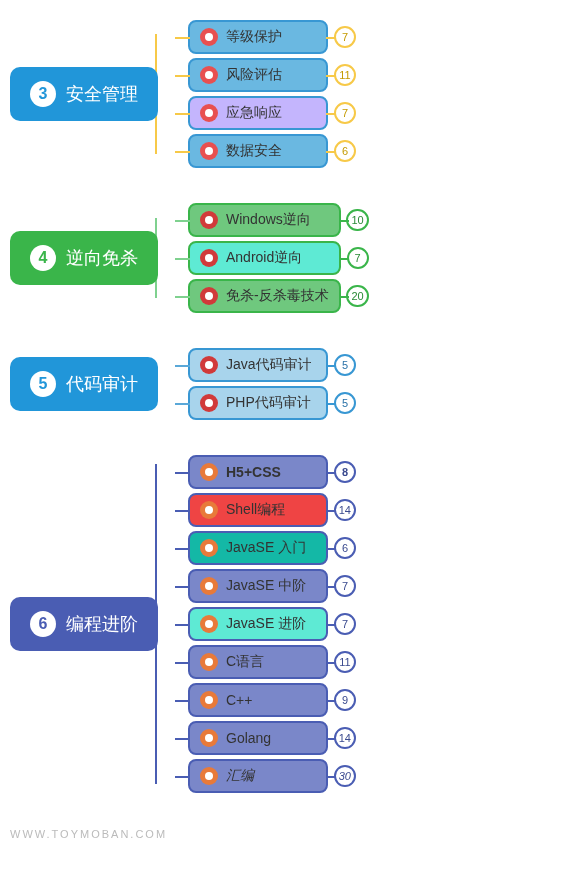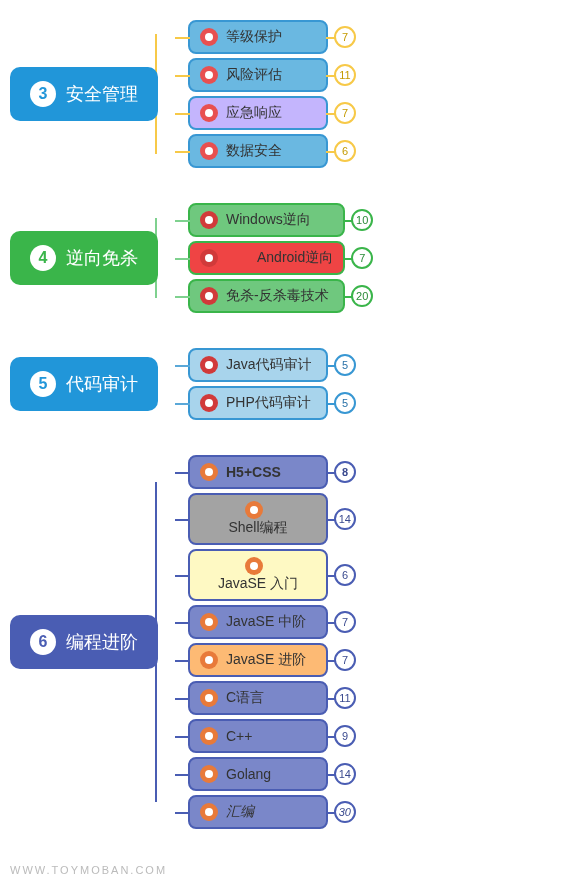--- a/index.html
+++ b/index.html
@@ -114,21 +114,21 @@
           <div class="child-icon" style="background: rgb(209, 58, 58);">
             <svg width="10" height="10" viewBox="0 0 10 10">
               <circle cx="5" cy="5" r="4" fill="#fff"></circle>
             </svg>
           </div>
           <span class="child-label">Windows逆向</span>
           <div class="count-badge" style="border-color: rgb(58, 181, 74); color: rgb(42, 138, 55);">10</div>
           <div style="position: absolute; right: -10px; top: 50%; width: 10px; height: 2px; background: rgb(58, 181, 74);"></div>
           <div style="position: absolute; left: -15px; top: 50%; width: 15px; height: 2px; background: rgb(127, 209, 143);"></div>
         </div>
-        <div class="child-node" style="background: #ef4444; border: 2px solid rgb(58, 181, 74); gap: 31px;">
+        <div class="child-node" style="background: #5eead4; border: 2px solid rgb(58, 181, 74);">
           <div class="child-icon" style="background: rgb(209, 58, 58);">
             <svg width="10" height="10" viewBox="0 0 10 10">
               <circle cx="5" cy="5" r="4" fill="#fff"></circle>
             </svg>
           </div>
           <span class="child-label">Android逆向</span>
           <div class="count-badge" style="border-color: rgb(58, 181, 74); color: rgb(42, 138, 55);">7</div>
           <div style="position: absolute; right: -10px; top: 50%; width: 10px; height: 2px; background: rgb(58, 181, 74);"></div>
           <div style="position: absolute; left: -15px; top: 50%; width: 15px; height: 2px; background: rgb(127, 209, 143);"></div>
         </div>
@@ -189,32 +189,32 @@
           <div class="child-icon" style="background: rgb(232, 122, 58);">
             <svg width="10" height="10" viewBox="0 0 10 10">
               <circle cx="5" cy="5" r="4" fill="#fff"></circle>
             </svg>
           </div>
           <span class="child-label">H5+CSS</span>
           <div class="count-badge" style="border-color: rgb(74, 93, 179); color: rgb(58, 74, 143);">8</div>
           <div style="position: absolute; right: -10px; top: 50%; width: 10px; height: 2px; background: rgb(74, 93, 179);"></div>
           <div style="position: absolute; left: -15px; top: 50%; width: 15px; height: 2px; background: rgb(74, 93, 179);"></div>
         </div>
-        <div class="child-node" style="background: #a3a3a3; border: 2px solid rgb(74, 93, 179); flex-direction: column;">
+        <div class="child-node" style="background: #ef4444; border: 2px solid rgb(74, 93, 179);">
           <div class="child-icon" style="background: rgb(232, 122, 58);">
             <svg width="10" height="10" viewBox="0 0 10 10">
               <circle cx="5" cy="5" r="4" fill="#fff"></circle>
             </svg>
           </div>
           <span class="child-label">Shell编程</span>
           <div class="count-badge" style="border-color: rgb(74, 93, 179); color: rgb(58, 74, 143);">14</div>
           <div style="position: absolute; right: -10px; top: 50%; width: 10px; height: 2px; background: rgb(74, 93, 179);"></div>
           <div style="position: absolute; left: -15px; top: 50%; width: 15px; height: 2px; background: rgb(74, 93, 179);"></div>
         </div>
-        <div class="child-node" style="background: #fef9c3; border: 2px solid rgb(74, 93, 179); flex-direction: column;">
+        <div class="child-node" style="background: #14b8a6; border: 2px solid rgb(74, 93, 179);">
           <div class="child-icon" style="background: rgb(232, 122, 58);">
             <svg width="10" height="10" viewBox="0 0 10 10">
               <circle cx="5" cy="5" r="4" fill="#fff"></circle>
             </svg>
           </div>
           <span class="child-label">JavaSE 入门</span>
           <div class="count-badge" style="border-color: rgb(74, 93, 179); color: rgb(58, 74, 143);">6</div>
           <div style="position: absolute; right: -10px; top: 50%; width: 10px; height: 2px; background: rgb(74, 93, 179);"></div>
           <div style="position: absolute; left: -15px; top: 50%; width: 15px; height: 2px; background: rgb(74, 93, 179);"></div>
         </div>
@@ -222,21 +222,21 @@
           <div class="child-icon" style="background: rgb(232, 122, 58);">
             <svg width="10" height="10" viewBox="0 0 10 10">
               <circle cx="5" cy="5" r="4" fill="#fff"></circle>
             </svg>
           </div>
           <span class="child-label">JavaSE 中阶</span>
           <div class="count-badge" style="border-color: rgb(74, 93, 179); color: rgb(58, 74, 143);">7</div>
           <div style="position: absolute; right: -10px; top: 50%; width: 10px; height: 2px; background: rgb(74, 93, 179);"></div>
           <div style="position: absolute; left: -15px; top: 50%; width: 15px; height: 2px; background: rgb(74, 93, 179);"></div>
         </div>
-        <div class="child-node" style="background: #fdba74; border: 2px solid rgb(74, 93, 179);">
+        <div class="child-node" style="background: #5eead4; border: 2px solid rgb(74, 93, 179);">
           <div class="child-icon" style="background: rgb(232, 122, 58);">
             <svg width="10" height="10" viewBox="0 0 10 10">
               <circle cx="5" cy="5" r="4" fill="#fff"></circle>
             </svg>
           </div>
           <span class="child-label">JavaSE 进阶</span>
           <div class="count-badge" style="border-color: rgb(74, 93, 179); color: rgb(58, 74, 143);">7</div>
           <div style="position: absolute; right: -10px; top: 50%; width: 10px; height: 2px; background: rgb(74, 93, 179);"></div>
           <div style="position: absolute; left: -15px; top: 50%; width: 15px; height: 2px; background: rgb(74, 93, 179);"></div>
         </div>

